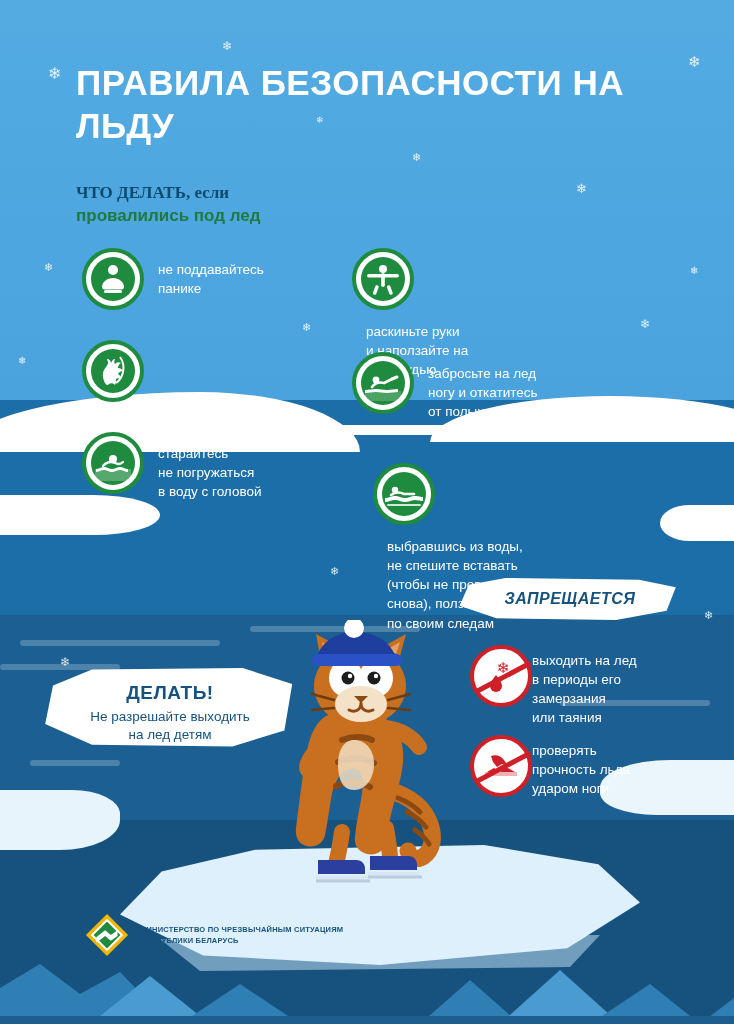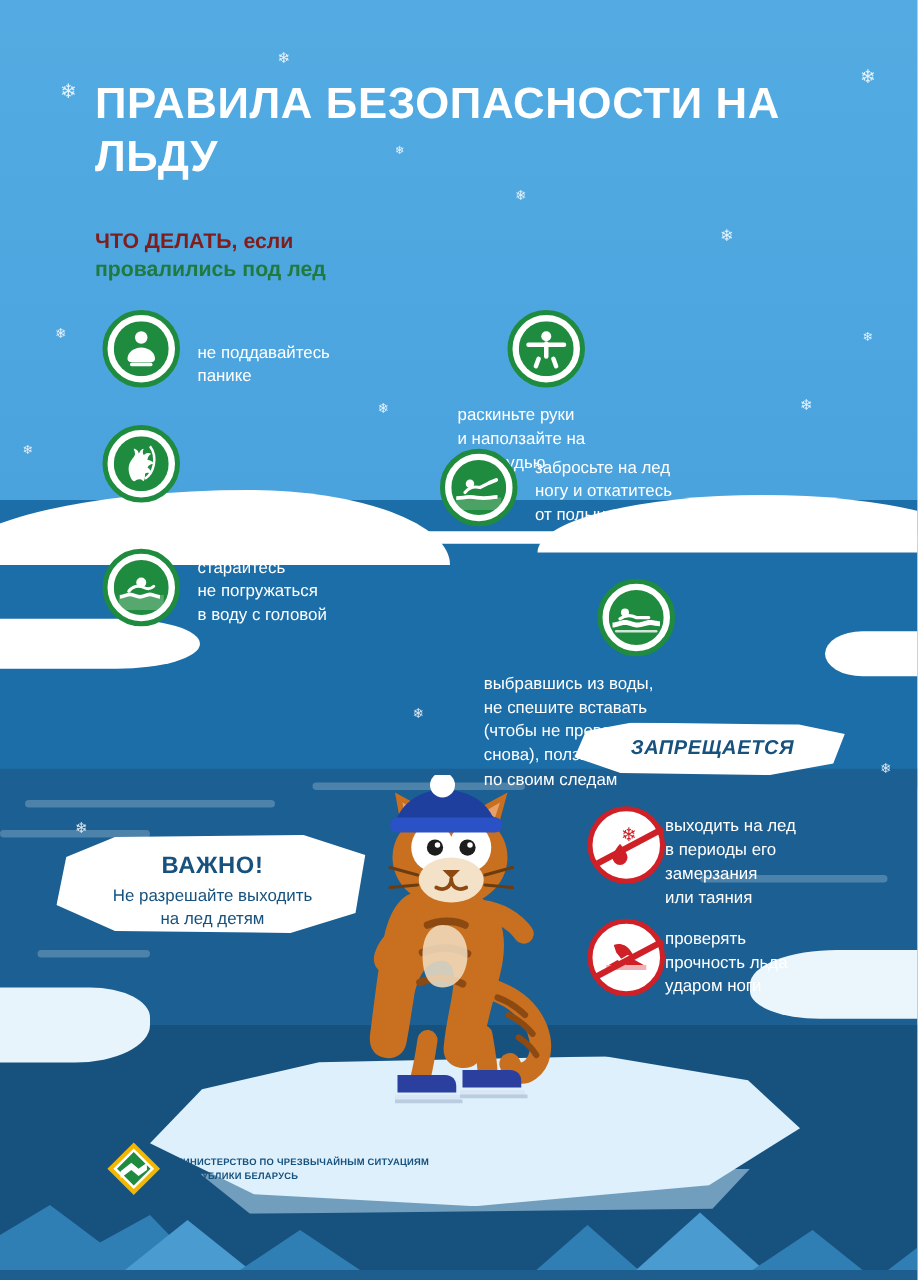--- a/index.html
+++ b/index.html
@@ -129,27 +129,28 @@
   .subtitle {
     position: absolute;
     left: 76px; top: 182px;
     width: 330px;
     color: #1f7a3f;
     font-size: 17px;
     font-weight: bold;
     line-height: 1.33;
   }
   .subtitle .white {
-    color: #7f1d1d;
+    color: #0c4a6e;
+    font-family: Liberation Serif, serif;
   }
   
   .rule {
     position: absolute;
     display: flex;
-    align-items: flex-end;
+    align-items: flex-start;
   }
   .badge {
     width: 62px; height: 62px;
     border-radius: 50%;
     background: #ffffff;
     border: 4px solid #1f8b3e;
     box-sizing: border-box;
     display: flex;
     align-items: center;
     justify-content: center;
@@ -392,21 +393,21 @@
       </svg>
     </div>
     <div class="txt">выбравшись из воды,<br>не спешите вставать<br>(чтобы не провалиться<br>снова), ползите к берегу<br>по своим следам</div>
   </div>
 
   <div class="banner banner-forbidden">
     <span>ЗАПРЕЩАЕТСЯ</span>
   </div>
 
   <div class="banner banner-important">
-    <div class="imp-title">ВАЖНО!</div>
+    <div class="imp-title">ДЕЛАТЬ!</div>
     <div class="imp-text">Не разрешайте выходить<br>на лед детям</div>
   </div>
 
   <div class="proh" style="left:470px; top:645px;">
     <div class="proh-badge">
       <svg width="36" height="36" viewBox="0 0 36 36">
         <text x="20" y="15" font-size="15" fill="#cf2027" text-anchor="middle" font-family="'DejaVu Sans', sans-serif">❄</text>
         <path d="M13 17c0 0-6 7-6 11a6 6 0 0 0 12 0c0-4-6-11-6-11z" fill="#cf2027"></path>
       </svg>
       <div class="slash"></div>

